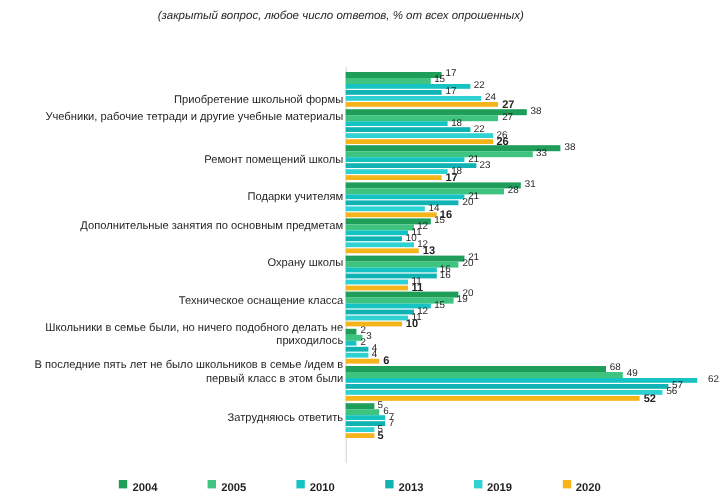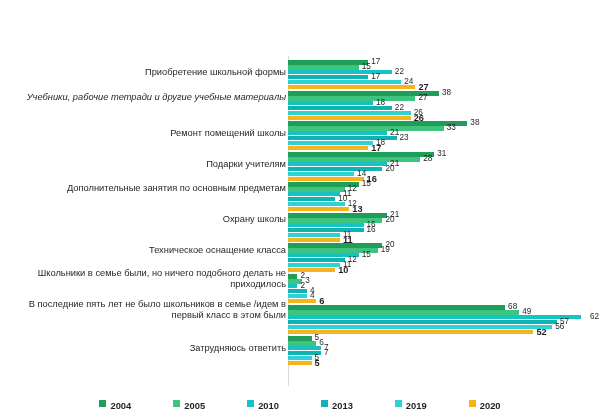--- a/index.html
+++ b/index.html
@@ -92,27 +92,28 @@
     position:absolute;
     left:288px; top:56px;
     width:1px; height:330px;
     background:#d9d9d9;
   }
 </style>
 </head>
 <body>
 
 <div id="title-block">
+  <p id="chart-subtitle">(закрытый вопрос, любое число ответов, % от всех опрошенных)</p>
 </div>
 
 <div id="baseline"></div>
 
 <div id="plot">
     <div class="group" style="top: 4px;">
-      <div class="cat-label" style="top: 7px;">Приобретение школьной формы</div>
+      <div class="cat-label" style="top: 18px;">Приобретение школьной формы</div>
       <div class="bars">
         <div class="barrow">
           <div class="bar" style="width: 80.24px; background: rgb(31, 158, 90);"></div>
           <span class="val" style="left: 83.24px;">17</span>
         </div>
         <div class="barrow">
           <div class="bar" style="width: 70.8px; background: rgb(63, 196, 127);"></div>
           <span class="val" style="left: 73.8px;">15</span>
         </div>
         <div class="barrow">
@@ -127,21 +128,21 @@
           <div class="bar" style="width: 113.28px; background: rgb(47, 210, 210);"></div>
           <span class="val" style="left: 116.28px;">24</span>
         </div>
         <div class="barrow">
           <div class="bar" style="width: 127.44px; background: rgb(245, 180, 26);"></div>
           <span class="val last" style="left: 130.44px;">27</span>
         </div>
       </div>
     </div>
     <div class="group" style="top: 35px;">
-      <div class="cat-label" style="top: 1px; font-style: italic;">Учебники, рабочие тетради и другие учебные материалы</div>
+      <div class="cat-label" style="top: 1px;">Учебники, рабочие тетради и другие учебные материалы</div>
       <div class="bars">
         <div class="barrow">
           <div class="bar" style="width: 151.04px; background: rgb(31, 158, 90);"></div>
           <span class="val" style="left: 154.04px;">38</span>
         </div>
         <div class="barrow">
           <div class="bar" style="width: 127.44px; background: rgb(63, 196, 127);"></div>
           <span class="val" style="left: 130.44px;">27</span>
         </div>
         <div class="barrow">

